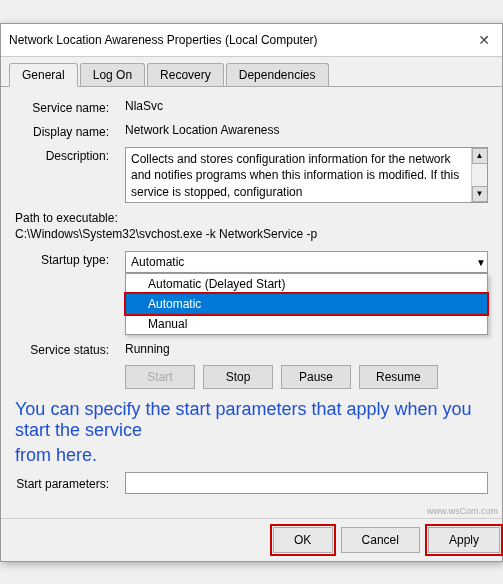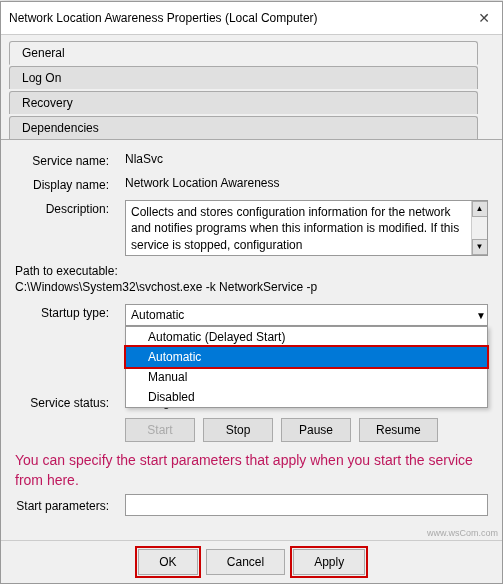--- a/index.html
+++ b/index.html
@@ -42,21 +42,20 @@
       align-items: center;
       justify-content: center;
       color: #444;
     }
     .tabs {
       display: flex;
       background: #f0f0f0;
       padding: 6px 24px 0 8px;
       border-bottom: 1px solid #aaa;
       gap: 2px;
-      flex-direction: column;
     }
     .tab {
       padding: 4px 12px;
       border: 1px solid #aaa;
       border-bottom: none;
       background: #e0e0e0;
       cursor: pointer;
       font-size: 12px;
       border-radius: 3px 3px 0 0;
     }
@@ -217,29 +216,29 @@
     }
     .start-params-input {
       flex: 1;
       border: 1px solid #999;
       padding: 2px 4px;
       font-size: 12px;
       height: 22px;
       background: #fff;
     }
     .hint-text {
-      font-size: 14px;
+      font-size: 18px;
       margin-bottom: 4px;
-      color: #be185d;
+      color: #1d4ed8;
     }
     .footer {
       display: flex;
-      justify-content: center;
+      justify-content: flex-end;
       gap: 8px;
-      padding: 8px 12px;
+      padding: 8px 2px;
       border-top: 1px solid #ccc;
       background: #f0f0f0;
     }
     .footer-btn {
       padding: 5px 20px;
       border: 1px solid #aaa;
       background: #e8e8e8;
       cursor: pointer;
       font-size: 12px;
       min-width: 60px;
@@ -306,21 +305,20 @@
       <div class="dropdown-wrapper">
         <div class="dropdown-container">
           <button class="dropdown-btn">Automatic</button>
           <span class="dropdown-arrow">▼</span>
         </div>
 
         <div class="dropdown-menu">
           <div class="dropdown-item">Automatic (Delayed Start)</div>
           <div class="dropdown-item selected">Automatic</div>
           <div class="dropdown-item">Manual</div>
-          <div class="dropdown-item">Disabled</div>
         </div>
       </div>
     </div>
 
     <div style="height: 60px;"></div>
 
     <div class="service-status-row">
       <span class="form-label">Service status:</span>
       <span class="form-value">Running</span>
     </div>

